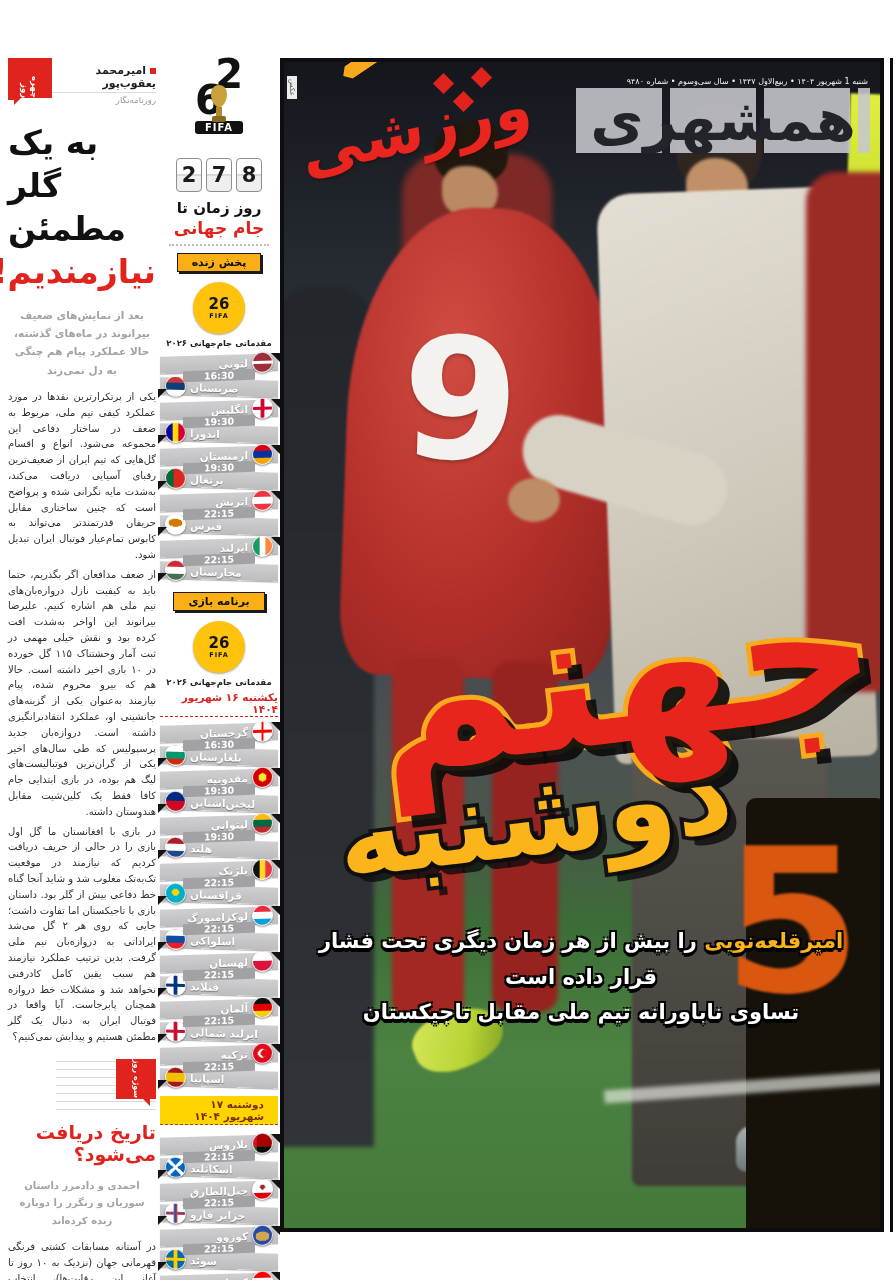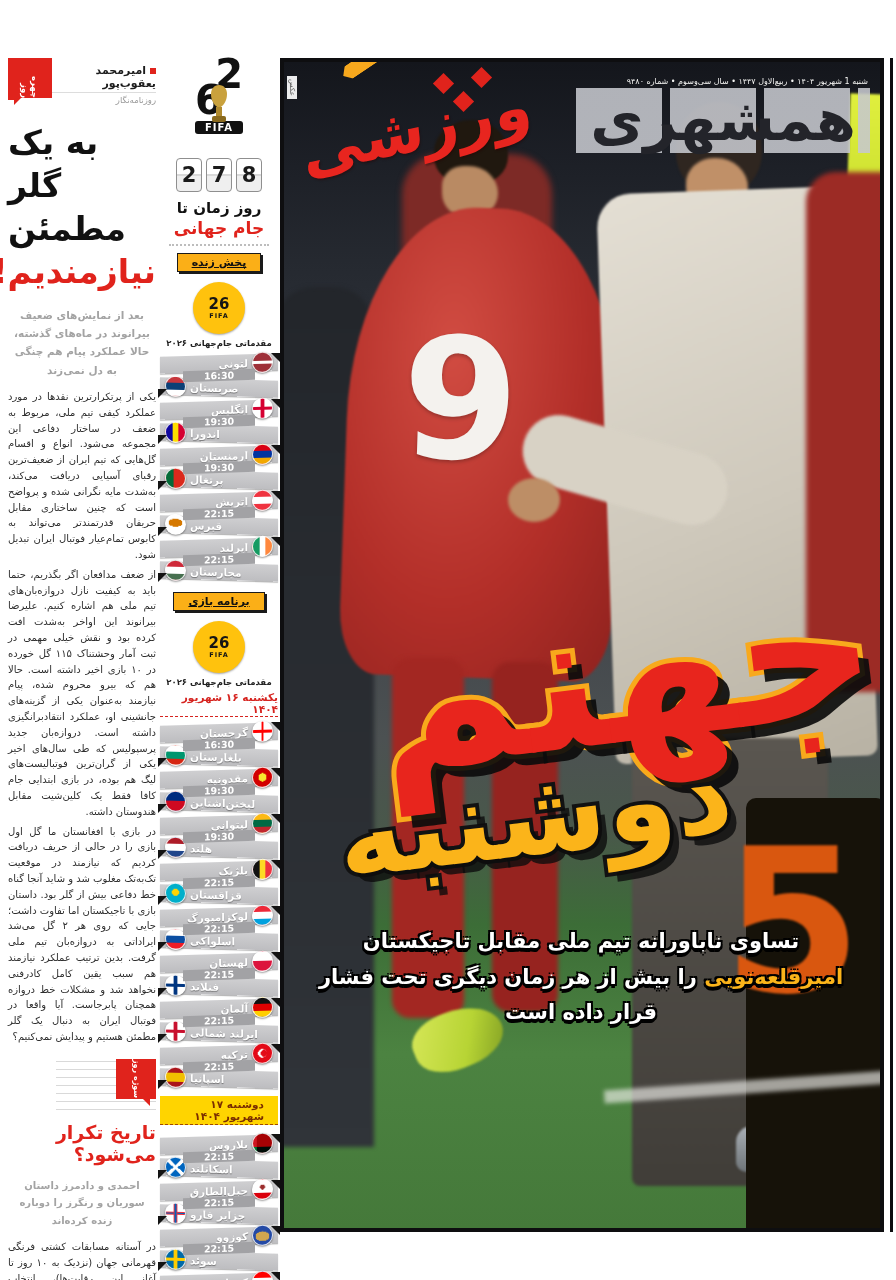--- a/index.html
+++ b/index.html
@@ -44,21 +44,21 @@
   .fifa26 .fifa-pill{margin-top:1px;display:inline-block;background:#111;color:#fff;font-weight:bold;font-size:10px;
     padding:1px 10px;border-radius:3px;letter-spacing:1px;}
   .flip-row{display:flex;gap:4px;margin-top:8px;direction:ltr;}
   .flip{width:24px;height:32px;border:1px solid #8f8f8f;border-radius:4px;
     background:linear-gradient(180deg,#ffffff 0 48%,#d9d9d9 48% 52%,#efefef 52% 100%);
     display:flex;align-items:center;justify-content:center;font-size:21px;font-weight:900;color:#1a1a1a;}
   .cd-line1{margin-top:7px;font-size:15px;font-weight:900;color:#111;}
   .cd-line2{font-size:17px;font-weight:900;color:#e0231c;margin-top:1px;}
   .dots{width:100px;border-top:2px dotted #bdbdbd;margin:6px 0 0 0;}
   .ybox{margin-top:7px;background:#fbaf17;border:1px solid #1a1a1a;box-shadow:2px 2px 0 #1a1a1a;
-    color:#101010;font-weight:900;font-size:11px;padding:2px 14px;text-decoration:underline;}
+    color:#101010;font-weight:900;font-size:11px;padding:2px 14px;}
   .fifa-circle{margin-top:10px;width:52px;height:52px;border-radius:50%;background:#ffc20d;
     display:flex;flex-direction:column;align-items:center;justify-content:center;box-shadow:0 1px 2px rgba(0,0,0,.35);}
   .fifa-circle .mini26{font-weight:900;font-size:15px;color:#151515;line-height:1;}
   .fifa-circle .minif{font-size:6.5px;font-weight:bold;color:#151515;letter-spacing:1px;}
   .comp-label{margin-top:4px;font-size:8.5px;font-weight:bold;color:#222;}
   .day-red{margin-top:4px;font-size:10.5px;font-weight:900;color:#d6231f;border-bottom:1.5px dashed #d6231f;padding-bottom:1px;}
   .day-yellow{margin:4px 0 4px 0;font-size:10.5px;font-weight:900;color:#7a2d00;background:#ffd400;
     padding:2px 14px;border-bottom:1.5px dashed #a04a00;}
   .matches{width:118px;margin-top:7px;}
   .match{position:relative;margin-bottom:5px;}
@@ -196,21 +196,21 @@
       <p>در بازی با افغانستان ما گل اول بازی را در حالی از حریف دریافت کردیم که نیازمند در موقعیت تک‌به‌تک مغلوب شد و شاید آنجا گناه خط دفاعی بیش از گلر بود. داستان بازی با تاجیکستان اما تفاوت داشت؛ جایی که روی هر ۲ گل می‌شد ایراداتی به دروازه‌بان تیم ملی گرفت. بدین ترتیب عملکرد نیازمند هم سبب یقین کامل کادرفنی نخواهد شد و مشکلات خط دروازه همچنان پابرجاست. آیا واقعا در فوتبال ایران به دنبال یک گلر مطمئن هستیم و پیدایش نمی‌کنیم؟</p>
     </div>
 
   <div class="ruled-lines"></div>
   <div class="art2-kickwrap">
     <div class="art2-kick" style="left:auto;right:0;top:-54px;">
       <span class="kicker-label">سوژه روز</span>
       <span class="ktail"></span>
     </div>
   </div>
-  <div class="art2-head">تاریخ تکرار می‌شود؟</div>
+  <div class="art2-head">تاریخ دریافت می‌شود؟</div>
   <div class="lede" style="text-align:center;font-size:10px;">احمدی و دادمرز داستان سوریان و رنگرز را دوباره زنده کرده‌اند</div>
   <div class="body-text">
       <p>در آستانه مسابقات کشتی فرنگی قهرمانی جهان (نزدیک به ۱۰ روز تا آغاز این رقابت‌ها)، انتخاب کشتی‌گیر وزن ۵۵ کیلوگرم در شرایطی قرار گرفته که یادآور اتفاق تاریخی سال ۲۰۰۵ است؛ سالی که حمید سوریان دوبنده تیم ملی را به دست آورد و مسیر افتخارآفرینی‌هایش آغاز شد.</p>
     </div>
 </div>
 
 <div class="col-schedule">
   <div class="fifa26">
     <span class="d2">2</span>
     <span class="trophy">
@@ -472,16 +472,16 @@
   <div class="m-title">همشهری</div>
   <div class="m-script">ورزشی</div>
   <div class="m-diamond" style="left:152px;top:14px;"></div>
   <div class="m-diamond" style="left:172px;top:32px;"></div>
   <div class="m-diamond" style="left:190px;top:8px;"></div>
   <div class="m-pencil"></div>
 
   <div class="hl1">جهنم</div>
   <div class="hl2">دوشنبه</div>
   <div class="subs">
+    <div class="sub-line"><span class="ylw">امیرقلعه‌نویی</span><span> را بیش از هر زمان دیگری تحت فشار قرار داده است</span></div>
     <div class="sub-line">تساوی ناباورانه تیم ملی مقابل تاجیکستان</div>
-    <div class="sub-line"><span class="ylw">امیرقلعه‌نویی</span><span> را بیش از هر زمان دیگری تحت فشار قرار داده است</span></div>
   </div>
 </div>
 
 </body></html>

